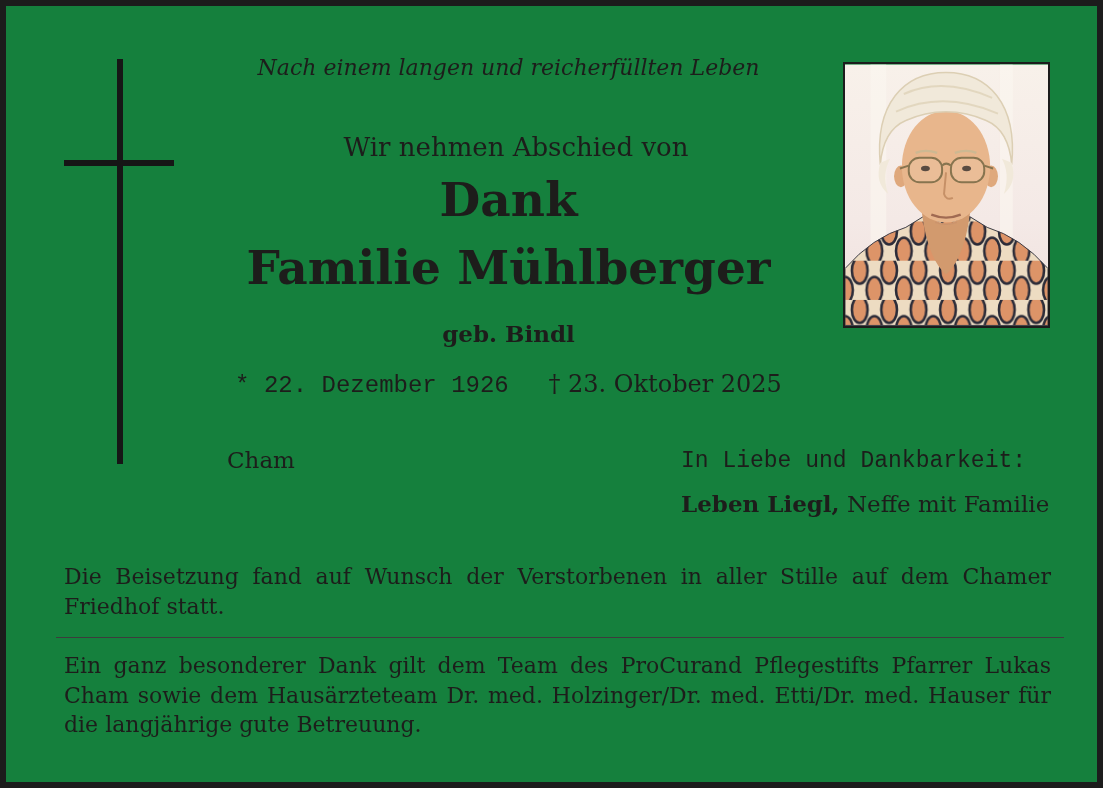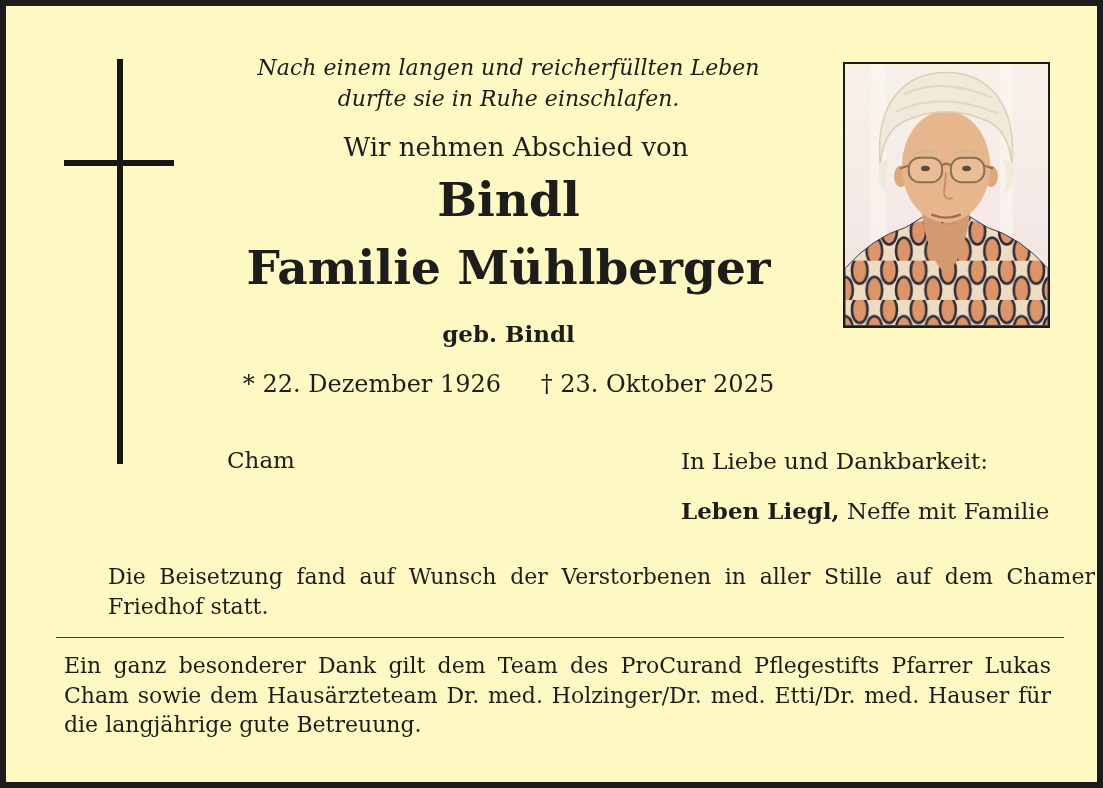--- a/index.html
+++ b/index.html
@@ -1,49 +1,49 @@
 <!DOCTYPE html>
 <html><head>
 <meta charset="utf-8">
 <style>
   html, body { margin: 0; padding: 0; background: #ffffff; }
   .page {
     position: relative;
     width: 1103px; height: 788px;
-    background: #fef9c3;
+    background: #15803d;
     font-family: "DejaVu Serif", serif;
     color: #1d1d1b;
     overflow: hidden;
     box-sizing: border-box;
     border: 6px solid #1c1c1c;
   }
 
   
   .cross-v { position: absolute; left: 111px; top: 53px; width: 6px; height: 405px; background: #161616; }
   .cross-h { position: absolute; left: 58px; top: 154px; width: 110px; height: 6px; background: #161616; }
 
   
   .center-col { position: absolute; left: 185px; top: 0; width: 635px; text-align: center; }
   .epigraph   { position: absolute; left: 0; right: 0; top: 46px; font-style: italic; font-size: 22px; line-height: 31px; }
   .farewell   { position: absolute; left: 15px; right: 0; top: 126px; font-size: 26px; }
   .salutation { position: absolute; left: 0; right: 0; top: 166px; font-size: 47px; font-weight: bold; }
   .deceased   { position: absolute; left: -60px; right: -60px; top: 234px; font-size: 47px; font-weight: bold; }
   .maiden     { position: absolute; left: 0; right: 0; top: 314px; font-size: 23px; font-weight: bold; text-align: center; }
   .dates      { position: absolute; left: 0; right: 0; top: 364px; font-size: 24px; }
   .dates span { display: inline-block; }
-  .dates .birth { margin-right: 32px; }
+  .dates .birth { margin-right: 32px; font-family: Liberation Mono, monospace; }
 
   .place { position: absolute; left: 221px; top: 441px; font-size: 23px; }
 
   .mourners { position: absolute; left: 675px; top: 441px; width: 380px; font-size: 23px; line-height: 29px; }
-  .mourners .heading { margin-bottom: 20px; }
+  .mourners .heading { margin-bottom: 13px; font-family: Liberation Mono, monospace; }
   .mourners .bold { font-weight: bold; }
 
   .bottom { position: absolute; left: 58px; width: 987px; font-size: 22px; line-height: 29.5px; text-align: justify; }
-  .p1 { top: 556px; margin-left: 44px; }
+  .p1 { top: 556px; }
   .p2 { top: 645px; }
   .divider { position: absolute; left: 50px; top: 631px; width: 1008px; height: 0; border-top: 1.6px solid #3c3c3c; }
 
   
   .photo {
     position: absolute; left: 837px; top: 56px; width: 207px; height: 266px;
     border: 2px solid #1c1c1c; box-sizing: border-box; overflow: hidden;
   }
   .photo svg { display: block; width: 100%; height: 100%; }
 </style>
@@ -53,24 +53,23 @@
 <div class="page">
 
   <div>
     <div class="cross-v"></div>
     <div class="cross-h"></div>
   </div>
 
   <div class="center-col">
     <div class="epigraph">
       <div>Nach einem langen und reicherfüllten Leben</div>
-      <div>durfte sie in Ruhe einschlafen.</div>
     </div>
     <div class="farewell">Wir nehmen Abschied von</div>
-    <div class="salutation">Bindl</div>
+    <div class="salutation">Dank</div>
     <div class="deceased">Familie Mühlberger</div>
     <div class="maiden">geb. Bindl</div>
     <div class="dates">
       <span class="birth">* 22. Dezember 1926</span>
       <span class="death">† 23. Oktober 2025</span>
     </div>
   </div>
 
   <div class="place">Cham</div>
 

